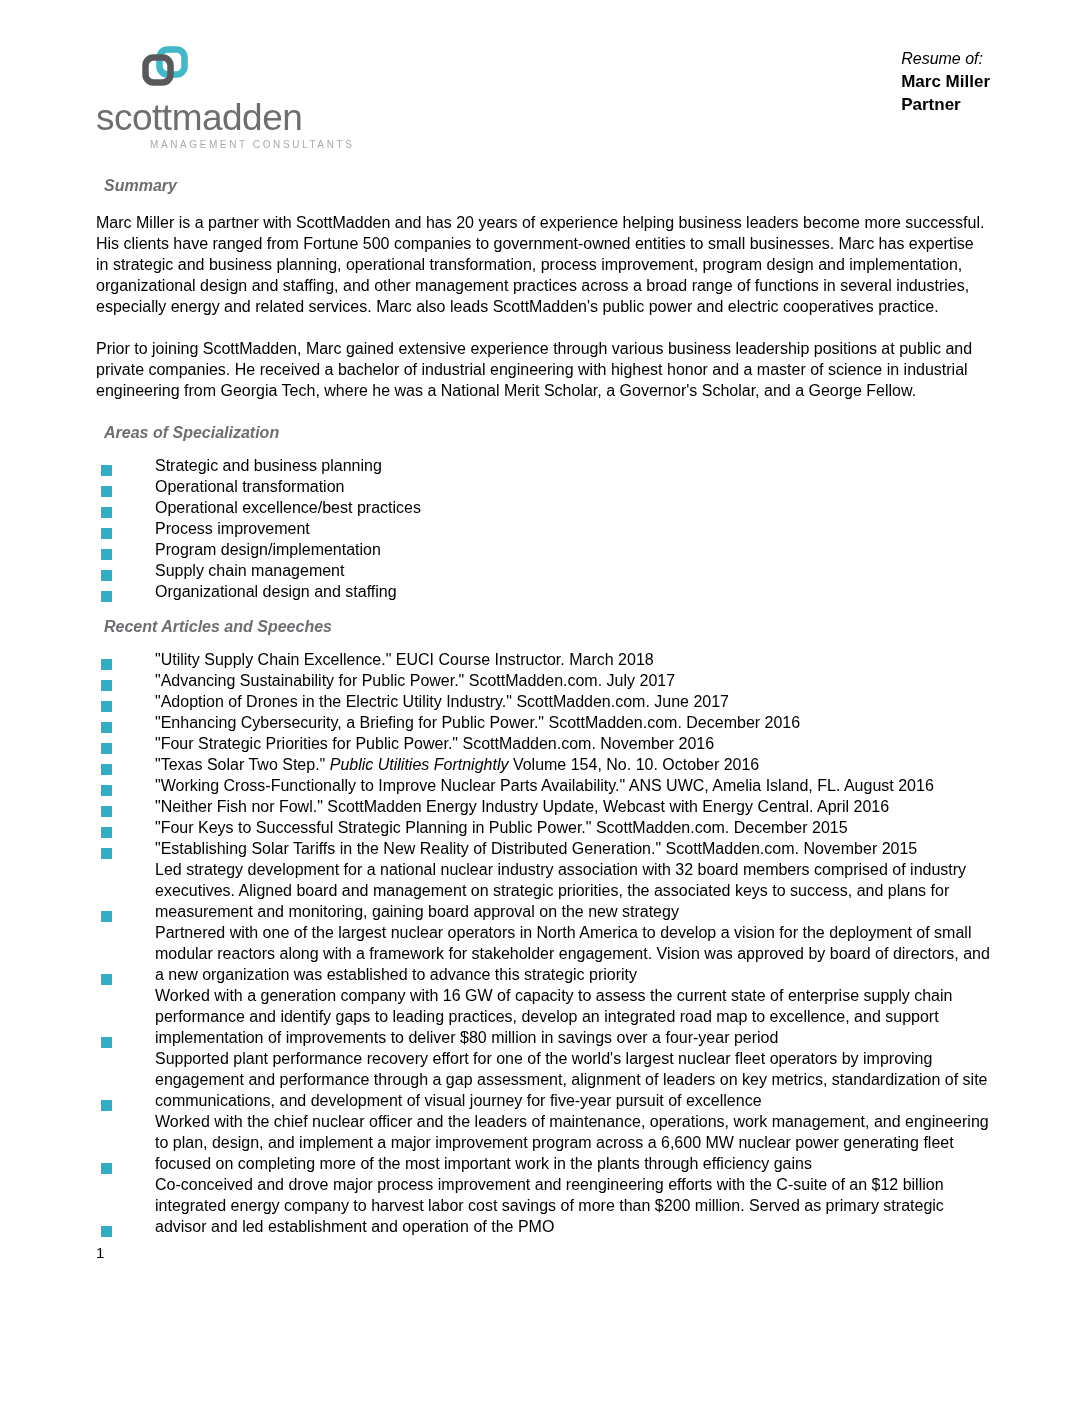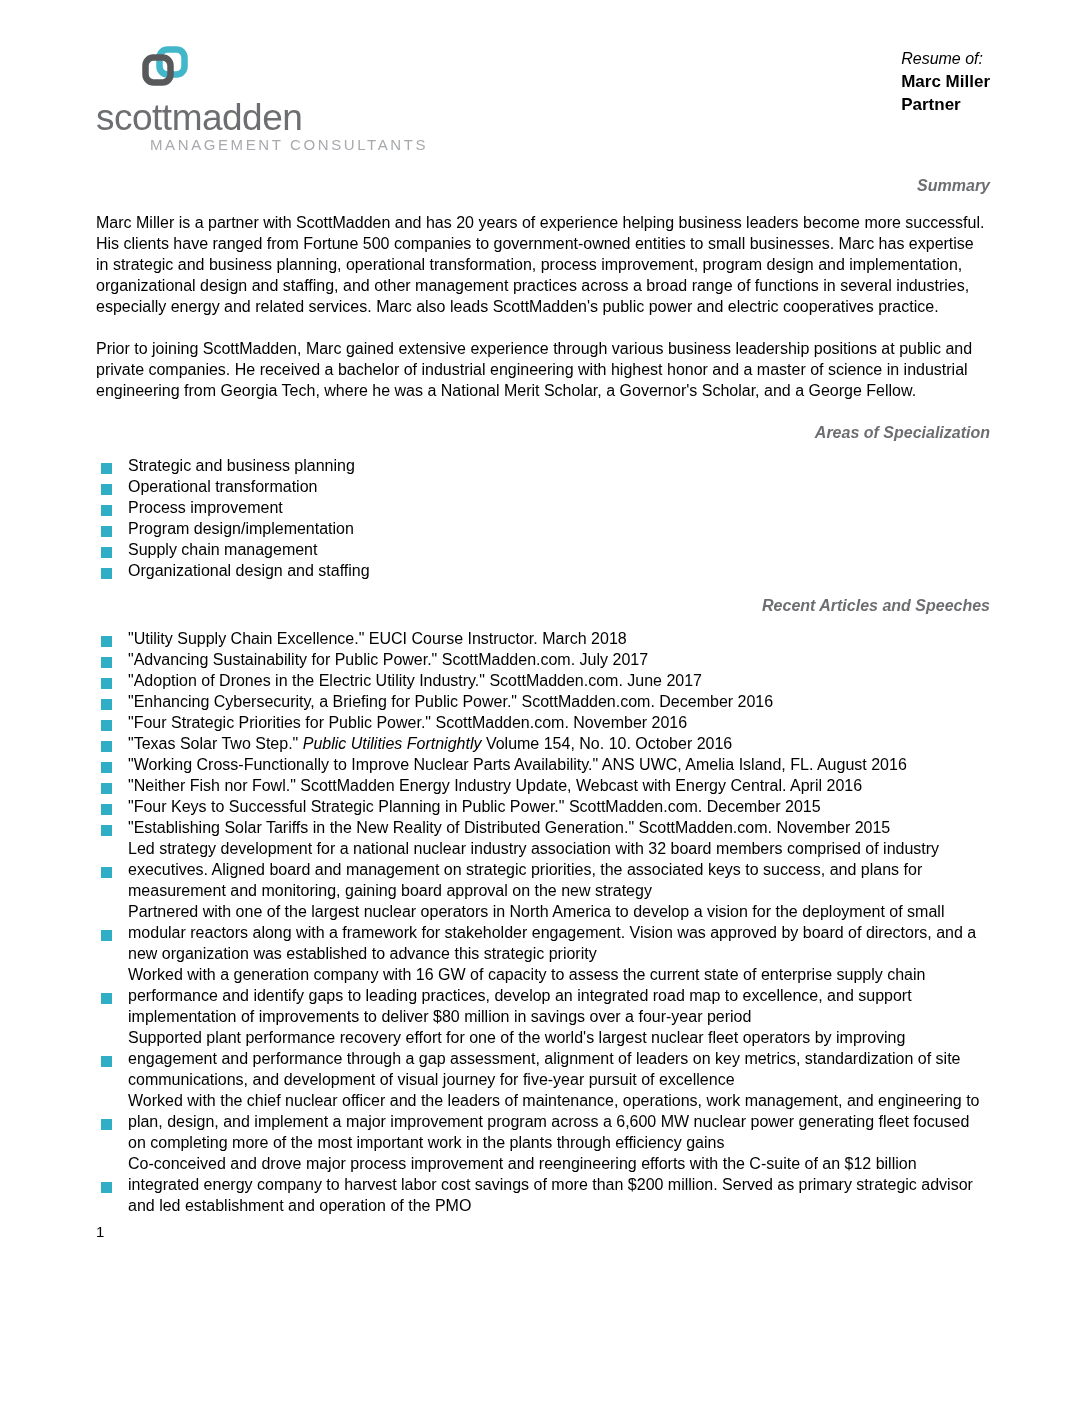--- a/index.html
+++ b/index.html
@@ -33,40 +33,39 @@
   }
   .logo-icon { margin-left: 46px; display: block; }
   .logo-brand {
     font-size: 37px;
     line-height: 34px;
     color: var(--heading-gray);
     letter-spacing: -0.5px;
     margin-top: 15px;
   }
   .logo-tagline {
-    font-size: 15px;
+    font-size: 10px;
     line-height: 12px;
     color: var(--tagline-gray);
     letter-spacing: 2.6px;
     margin: 4px 0 0 54px;
   }
   .resume-block { text-align: left; padding-top: 2px; }
   .resume-of { font-style: italic; font-size: 16px; line-height: 22px; }
   .resume-name, .resume-title { font-weight: bold; font-size: 17px; line-height: 23px; }
   .section-heading {
     font-weight: bold;
     font-style: italic;
     color: var(--heading-gray);
     font-size: 16px;
     margin: 14px 0 12px 8px;
-    text-align: right;
   }
   .para { margin: 16px 0 21px 0; }
   .bullet-list { list-style: none; margin: 0 0 0 0; padding: 0; }
-  .bullet-item { display: flex; align-items: center; }
+  .bullet-item { display: flex; align-items: flex-end; gap: 27px; }
   .bullet-square {
     flex: 0 0 auto;
     width: 11px;
     height: 11px;
     background: var(--accent);
     margin: 5px 16px 0 5px;
   }
   .bullet-text { flex: 1 1 auto; }
   .page-number { margin-top: 5px; font-size: 15px; }
 </style>
@@ -103,20 +102,24 @@
         <li class="bullet-item">
         <span class="bullet-square"></span>
         <span class="bullet-text">Strategic and business planning</span>
       </li>
         <li class="bullet-item">
         <span class="bullet-square"></span>
         <span class="bullet-text">Operational transformation</span>
       </li>
         <li class="bullet-item">
         <span class="bullet-square"></span>
+        <span class="bullet-text">Operational excellence/best practices</span>
+      </li>
+        <li class="bullet-item">
+        <span class="bullet-square"></span>
         <span class="bullet-text">Process improvement</span>
       </li>
         <li class="bullet-item">
         <span class="bullet-square"></span>
         <span class="bullet-text">Program design/implementation</span>
       </li>
         <li class="bullet-item">
         <span class="bullet-square"></span>
         <span class="bullet-text">Supply chain management</span>
       </li>

